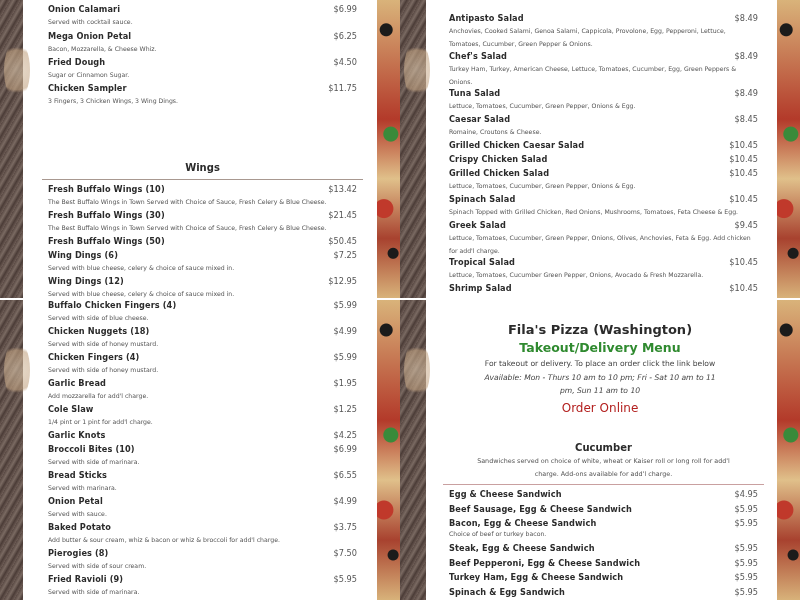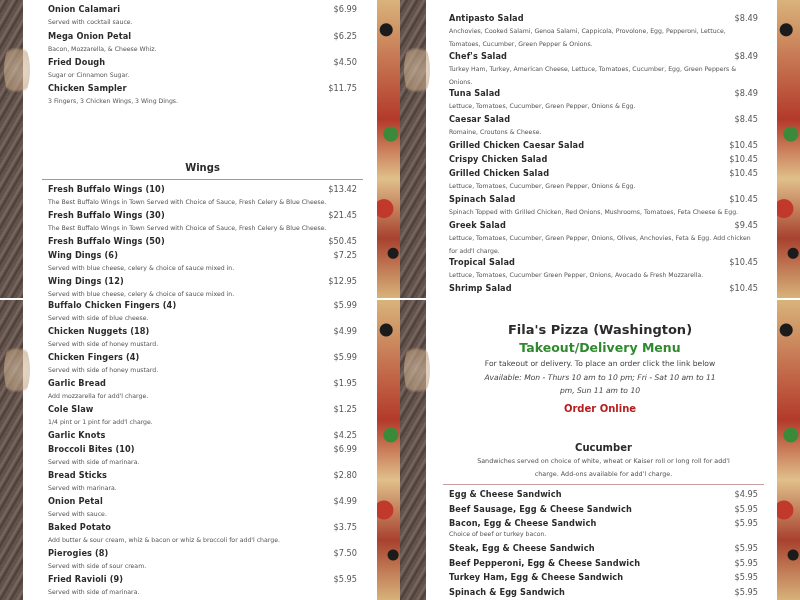--- a/index.html
+++ b/index.html
@@ -37,21 +37,21 @@
   .item-name { font-size: 8.2px; font-weight: bold; color: #2b2b2b; letter-spacing: 0.1px; }
   .item-price { font-size: 8.2px; color: #555; }
   .item-desc { font-size: 6.2px; color: #555; line-height: 12.5px; margin-top: 2px; }
   .section-title { text-align: center; font-size: 10px; font-weight: bold; color: #2b2b2b; }
   .divider { height: 1px; background: #a89890; margin: 0 -6px; }
   .center-block { text-align: center; }
   .store-name { font-size: 13px; font-weight: bold; color: #2b2b2b; }
   .menu-title { font-size: 12.5px; font-weight: bold; color: #2f8a2f; margin-top: 3px; }
   .menu-sub { font-size: 7.6px; color: #444; line-height: 13px; margin-top: 2px; }
   .menu-hours { font-size: 7.6px; color: #444; font-style: italic; line-height: 13px; margin-top: 1px; }
-  .order-link { font-size: 10px; font-weight: bold; color: #b3201f; margin-top: 3px; display: inline-block; cursor: pointer; }
+  .order-link { font-size: 12px; font-weight: normal; color: #b3201f; margin-top: 3px; display: inline-block; cursor: pointer; }
   .section-note { font-size: 6.4px; color: #555; text-align: center; line-height: 13px; padding: 0 20px; }
 </style>
 </head>
 <body>
 
 <div class="tile tl">
   <div class="bg-left"></div>
   <div class="bg-right"></div>
   <div class="content" style="top:4px;">
     <div class="item" style="height:27px">
@@ -178,21 +178,21 @@
     <div class="item" style="height:26px">
       <div class="item-row">
           <span class="item-name">Broccoli Bites (10)</span>
           <span class="item-price">$6.99</span>
         </div>
       <div class="item-desc">Served with side of marinara.</div>
     </div>
     <div class="item" style="height:26px">
       <div class="item-row">
           <span class="item-name">Bread Sticks</span>
-          <span class="item-price">$2.80</span>
+          <span class="item-price">$6.55</span>
         </div>
       <div class="item-desc">Served with marinara.</div>
     </div>
     <div class="item" style="height:26px">
       <div class="item-row">
           <span class="item-name">Onion Petal</span>
           <span class="item-price">$4.99</span>
         </div>
       <div class="item-desc">Served with sauce.</div>
     </div>

